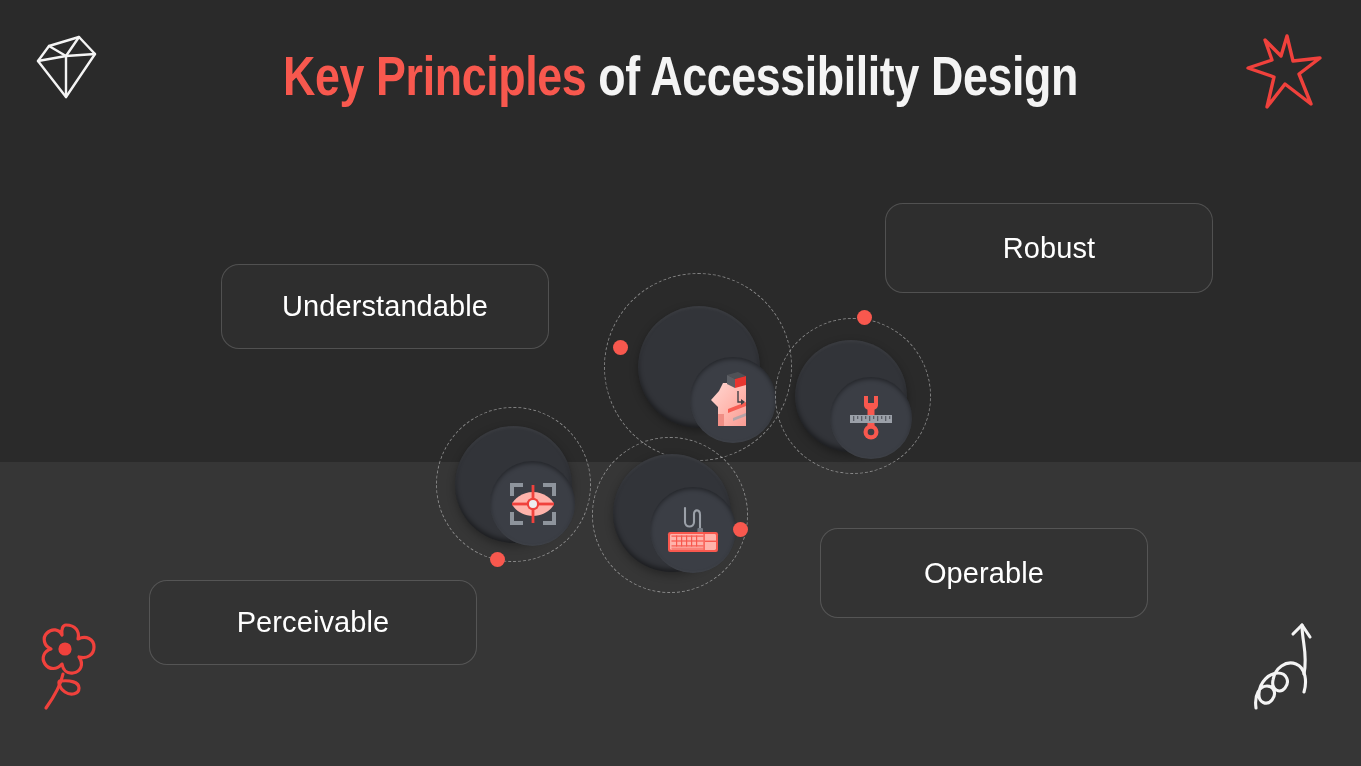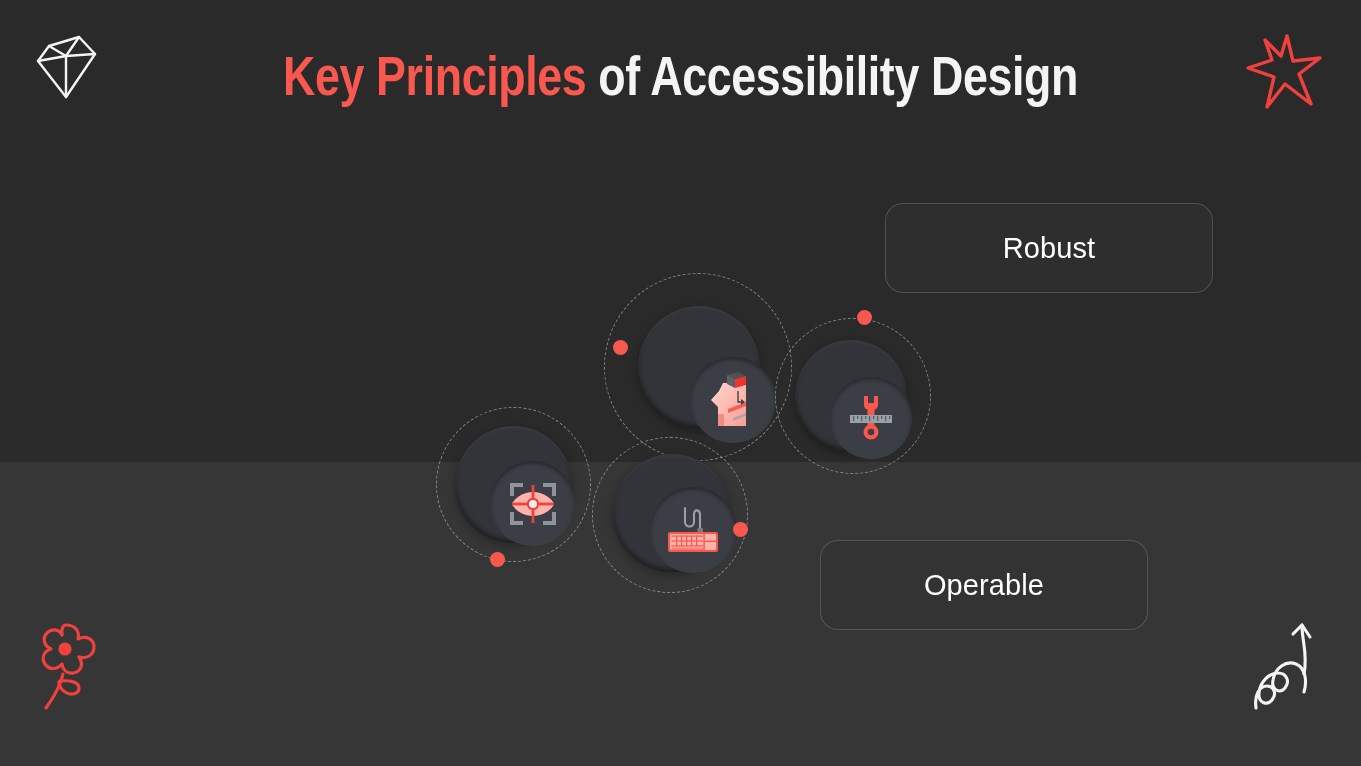--- a/index.html
+++ b/index.html
@@ -64,21 +64,21 @@
     color:#ffffff;
     font-size:29px;
     font-weight:400;
     letter-spacing:0.1px;
     white-space:nowrap;
   }
   #card-understandable { left:221px; top:264px; width:328px;  height:85px; }
   #card-robust         { left:885px; top:203px; width:328px;  height:90px; }
   #card-perceivable    { left:149px; top:580px; width:328px;  height:85px;
                          background:#333333; }
-  #card-operable       { left:820px; top:540px; width:328px;  height:90px;
+  #card-operable       { left:820px; top:528px; width:328px;  height:90px;
                          background:#333333; }
 
   
   .badge { position:absolute; }
   .badge .ring-dash {
     position:absolute; left:0; top:0;
     border-radius:50%;
     border:1.4px dashed rgba(255,255,255,0.42);
   }
   .badge .disc-outer {
@@ -183,25 +183,31 @@
         <path d="M8 88 C6 74 12 66 19 66 C26 66 29 74 24 80
                  C19 86 10 83 11 73 C12 62 21 53 30 53
                  C39 53 42 62 37 68 C32 74 23 70 25 60
                  C27 48 38 40 48 44 C58 48 59 62 56 72"></path>
         <path d="M45 14 L54 5 L62 17"></path>
         <path d="M54 5 C54 22 60 34 56 54"></path>
       </g>
     </svg>
   </div>
 
+  <div class="card" id="card-understandable">
+    <span>Understandable</span>
+  </div>
 
   <div class="card" id="card-robust">
     <span>Robust</span>
   </div>
 
+  <div class="card" id="card-perceivable">
+    <span>Perceivable</span>
+  </div>
 
   <div class="card" id="card-operable">
     <span>Operable</span>
   </div>
 
   <div class="badge" id="badge-head">
     <div class="ring-dash"></div>
     <div class="disc-outer">
       <div class="disc-inner">
         <svg class="glyph" width="54" height="58" viewBox="0 0 54 58">

